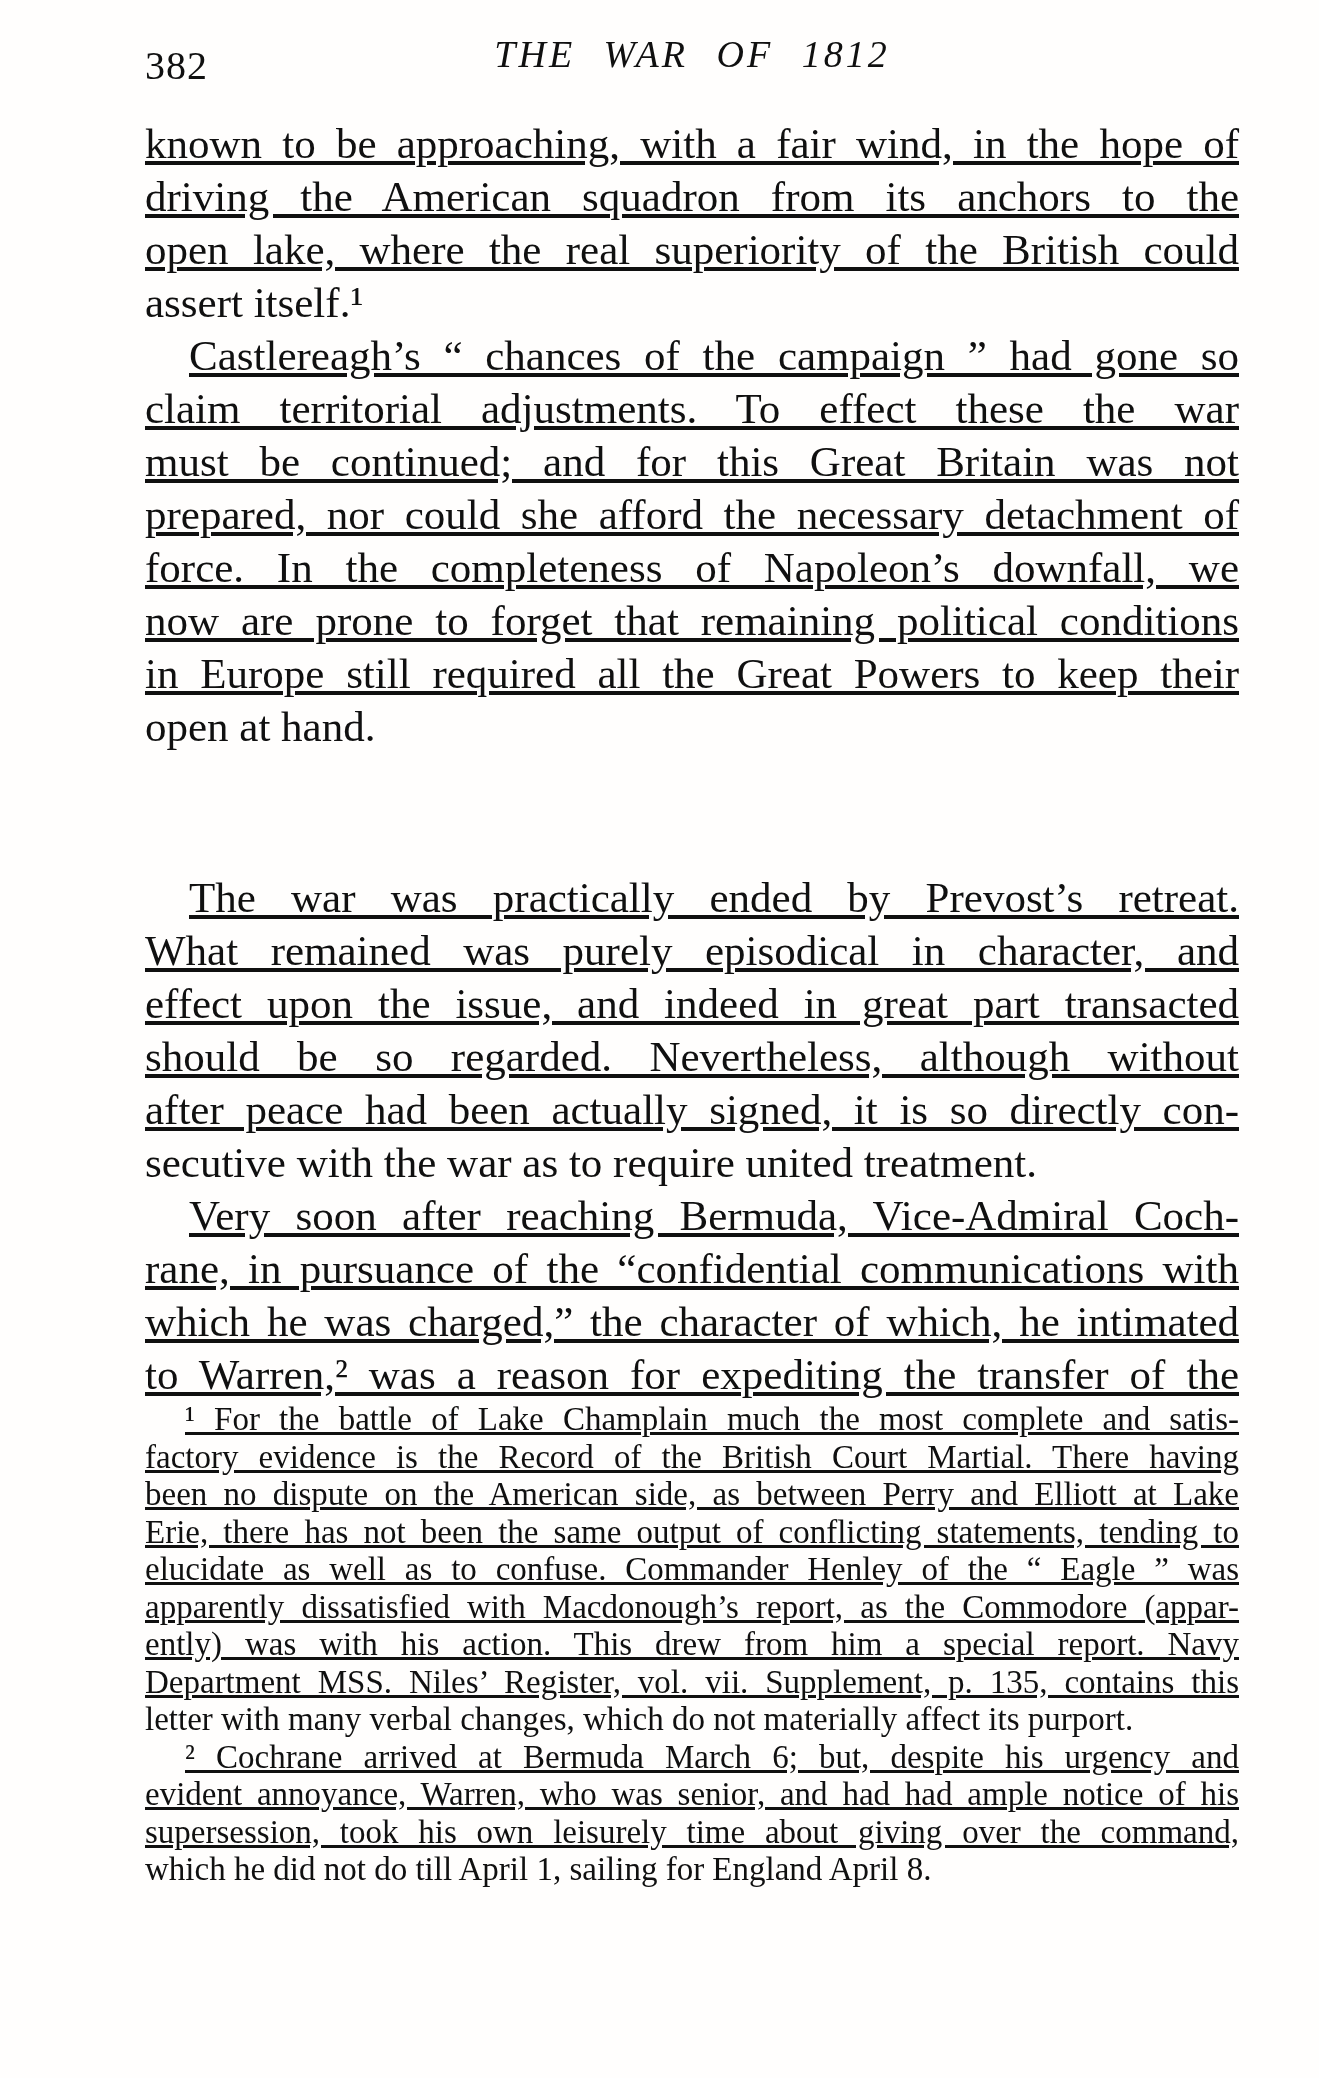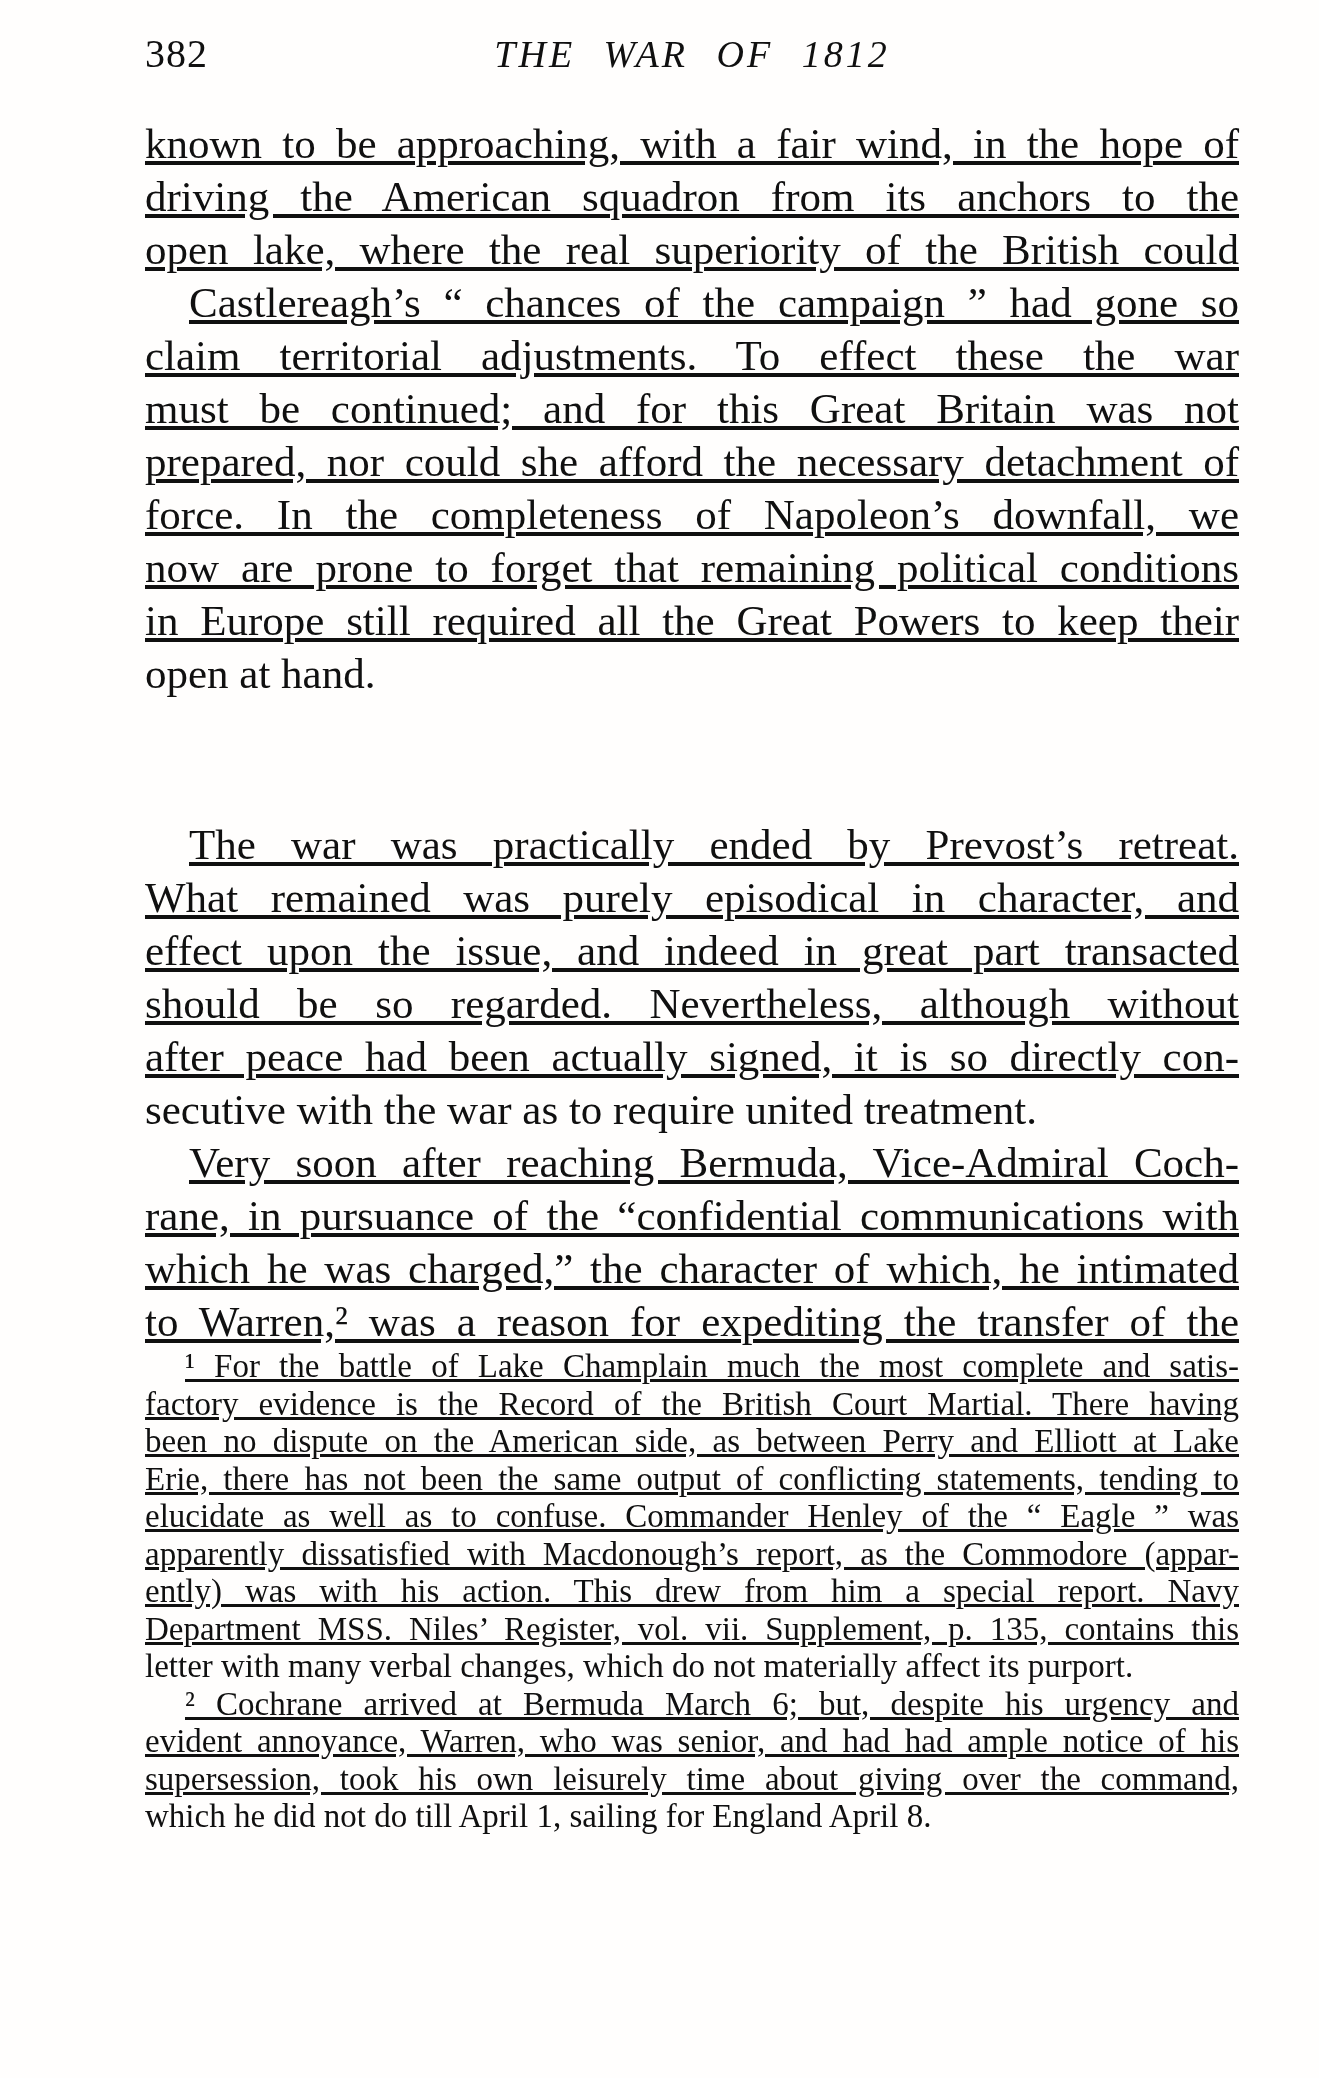--- a/index.html
+++ b/index.html
@@ -18,21 +18,21 @@
     top: 30px;
     width: 1094px;
   }
   .pagehead {
     position: relative;
     height: 48px;
   }
   .pageno {
     position: absolute;
     left: 0;
-    top: 0;
+    top: 12px;
     font-size: 40px;
     line-height: 48px;
     letter-spacing: 1px;
   }
   .booktitle {
     text-align: center;
     font-style: italic;
     font-size: 38px;
     line-height: 48px;
     letter-spacing: 3px;
@@ -64,20 +64,21 @@
       <span class="pageno">382</span>
       <div class="booktitle">THE WAR OF 1812</div>
     </div>
 
     <div class="bodytext">
 
       <div class="para">
         <div class="line j">known to be approaching, with a fair wind, in the hope of</div>
         <div class="line j">driving the American squadron from its anchors to the</div>
         <div class="line j">open lake, where the real superiority of the British could</div>
+        <div class="line">assert itself.¹</div>
       </div>
 
       <div class="para">
         <div class="line j indent">Castlereagh’s “ chances of the campaign ” had gone so</div>
         <div class="line j">claim territorial adjustments.  To effect these the war</div>
         <div class="line j">must be continued; and for this Great Britain was not</div>
         <div class="line j">prepared, nor could she afford the necessary detachment of</div>
         <div class="line j">force.  In the completeness of Napoleon’s downfall, we</div>
         <div class="line j">now are prone to forget that remaining political conditions</div>
         <div class="line j">in Europe still required all the Great Powers to keep their</div>

